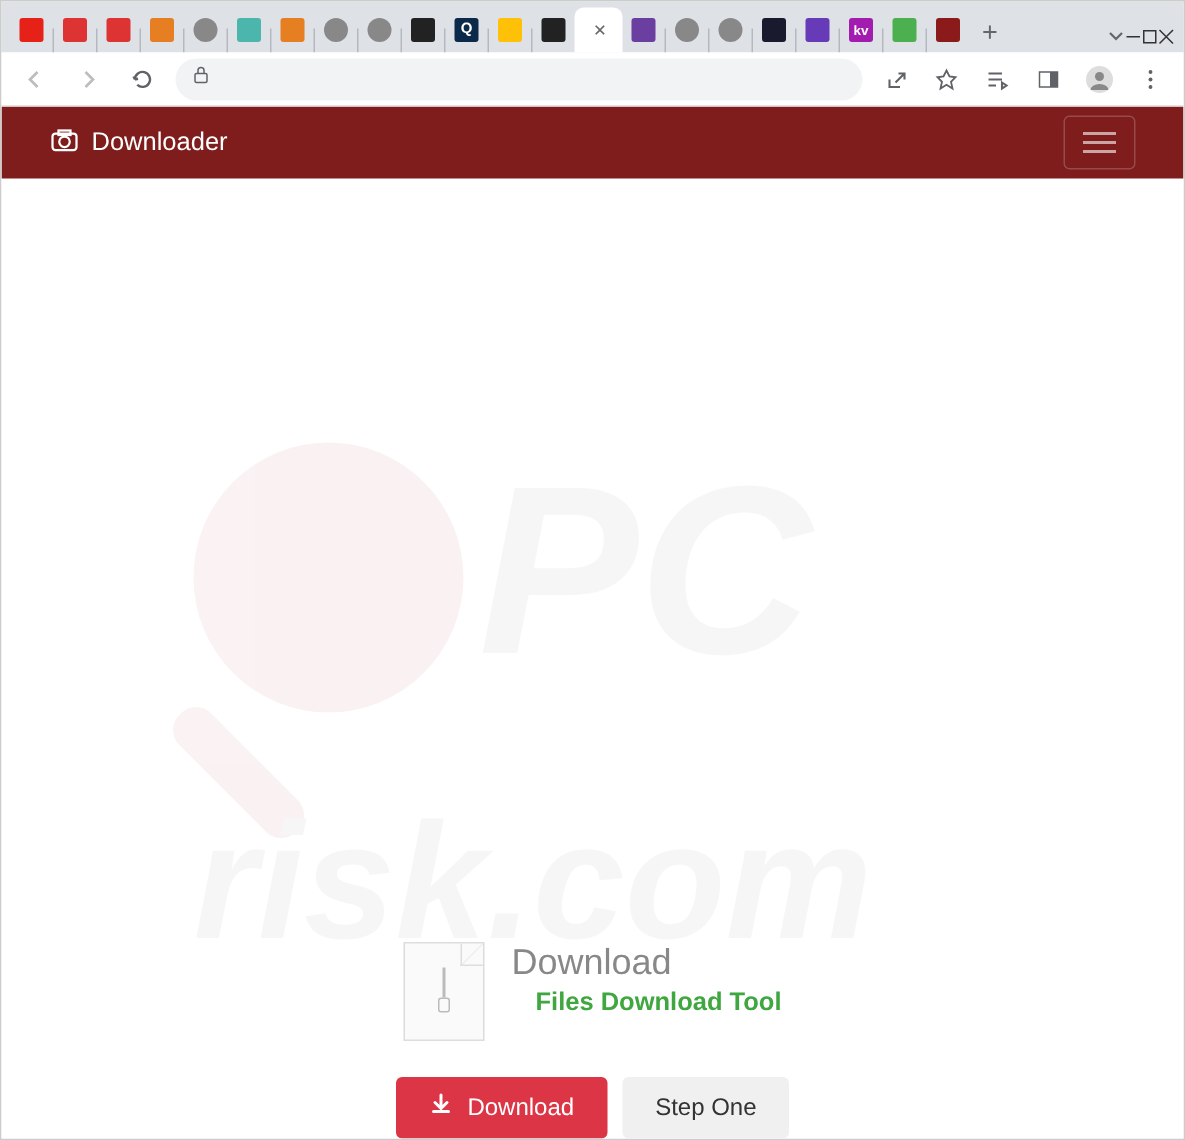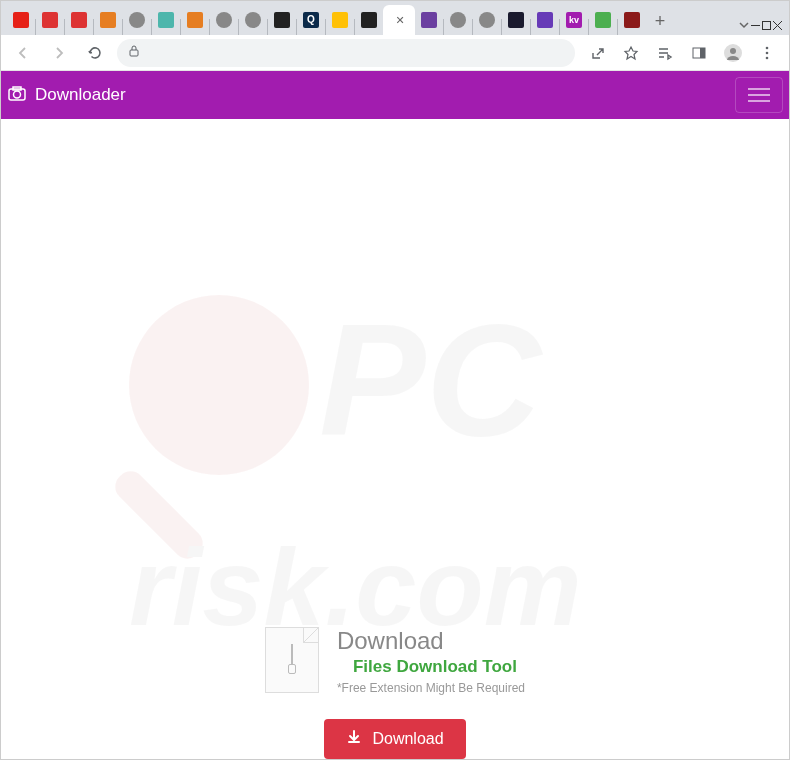--- a/index.html
+++ b/index.html
@@ -18,21 +18,21 @@
 .toolbar { height: 36px; background: #fff; display: flex; align-items: center; padding: 0 8px; gap: 8px; border-bottom: 1px solid #e5e5e5; }
 .nav-btn { width: 28px; height: 28px; display: flex; align-items: center; justify-content: center; color: #5f6368; border-radius: 50%; }
 .nav-btn.disabled { color: #bdbdbd; }
 .addrbar { flex: 1; height: 28px; background: #f1f3f4; border-radius: 14px; display: flex; align-items: center; padding: 0 10px; }
 .addrbar .lock { color: #5f6368; }
 .toolbar-right { display: flex; gap: 6px; align-items: center; }
 .tool-icon { width: 28px; height: 28px; display: flex; align-items: center; justify-content: center; color: #5f6368; }
 
 
 .page { flex: 1; position: relative; background: #fff; overflow: hidden; }
-.nav-header { height: 48px; background: #a21caf; display: flex; align-items: center; padding: 0 6px; justify-content: space-between; }
+.nav-header { height: 48px; background: #7f1d1d; display: flex; align-items: center; padding: 0 32px; justify-content: space-between; }
 .brand { display: flex; align-items: center; gap: 8px; color: #fff; font-size: 17px; font-weight: 500; }
 .hamburger { width: 48px; height: 36px; border: 1px solid rgba(255,255,255,0.2); border-radius: 4px; display: flex; align-items: center; justify-content: center; }
 .hamburger-lines { width: 22px; height: 2px; background: rgba(255,255,255,0.6); position: relative; }
 .hamburger-lines::before, .hamburger-lines::after { content: ''; position: absolute; width: 22px; height: 2px; background: rgba(255,255,255,0.6); left: 0; }
 .hamburger-lines::before { top: -6px; }
 .hamburger-lines::after { top: 6px; }
 
 .watermark { position: absolute; top: 80px; left: 0; right: 0; bottom: 0; display: flex; align-items: center; justify-content: flex-end; pointer-events: none; opacity: 0.06; }
 .watermark svg { width: 700px; }
 
@@ -267,26 +267,28 @@
       <div class="download-box">
         <div class="file-icon">
           <div class="zip">
               <div class="zip-line"></div>
               <div class="zip-pull"></div>
             </div>
         </div>
         <div class="dl-text">
           <h2>Download</h2>
           <div class="subtitle">Files Download Tool</div>
-          <div class="note">*Free Extension Might Be Required</div>
         </div>
       </div>
       <div class="buttons">
         <button class="btn btn-danger">
           <span><svg width="16" height="16" viewBox="0 0 16 16">
                 <path d="M8 2 V10 M4 7 L8 11 L12 7 M3 13 H13" stroke="#fff" stroke-width="2" fill="none" stroke-linecap="round"></path>
               </svg></span>
           <span>Download</span>
         </button>
+        <button class="btn btn-light">
+          <span>Step One</span>
+        </button>
       </div>
     </div>
   </div>
 </div>
 
 </body></html>

